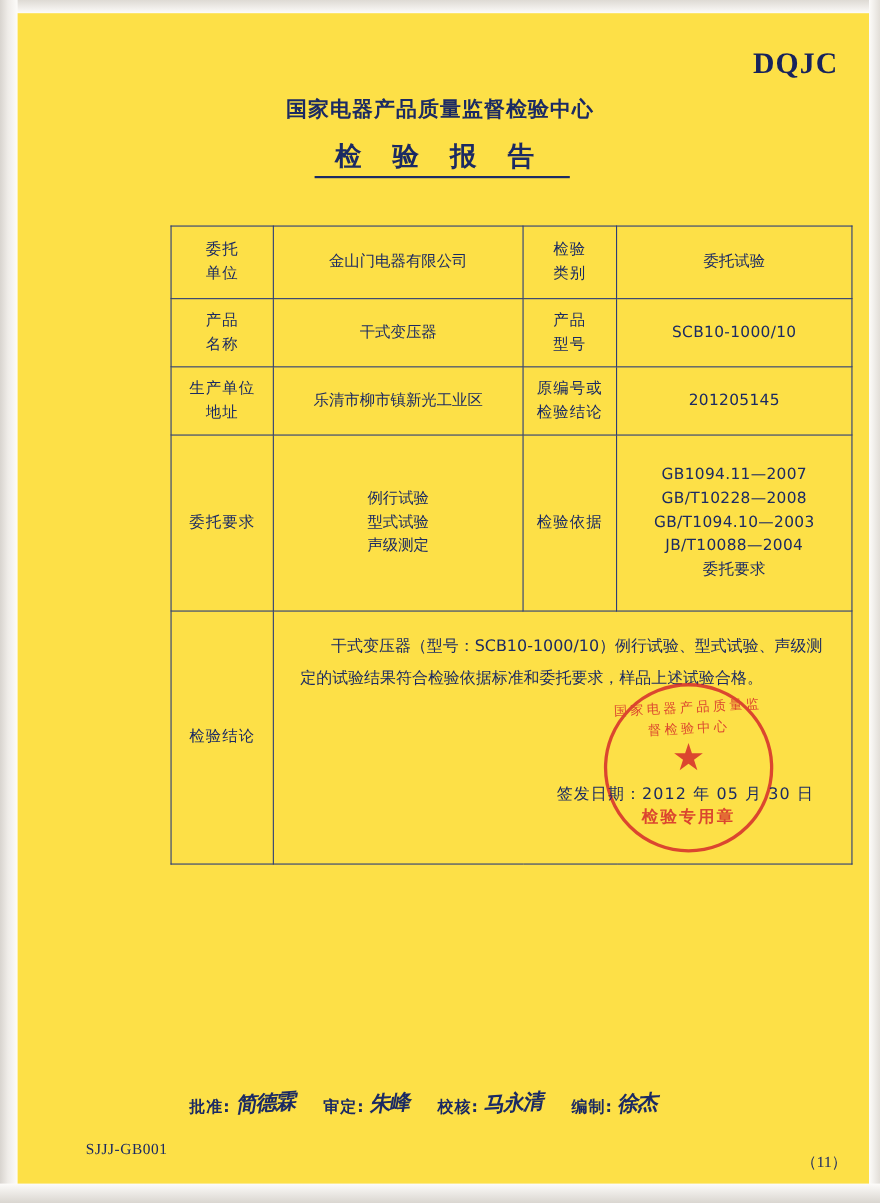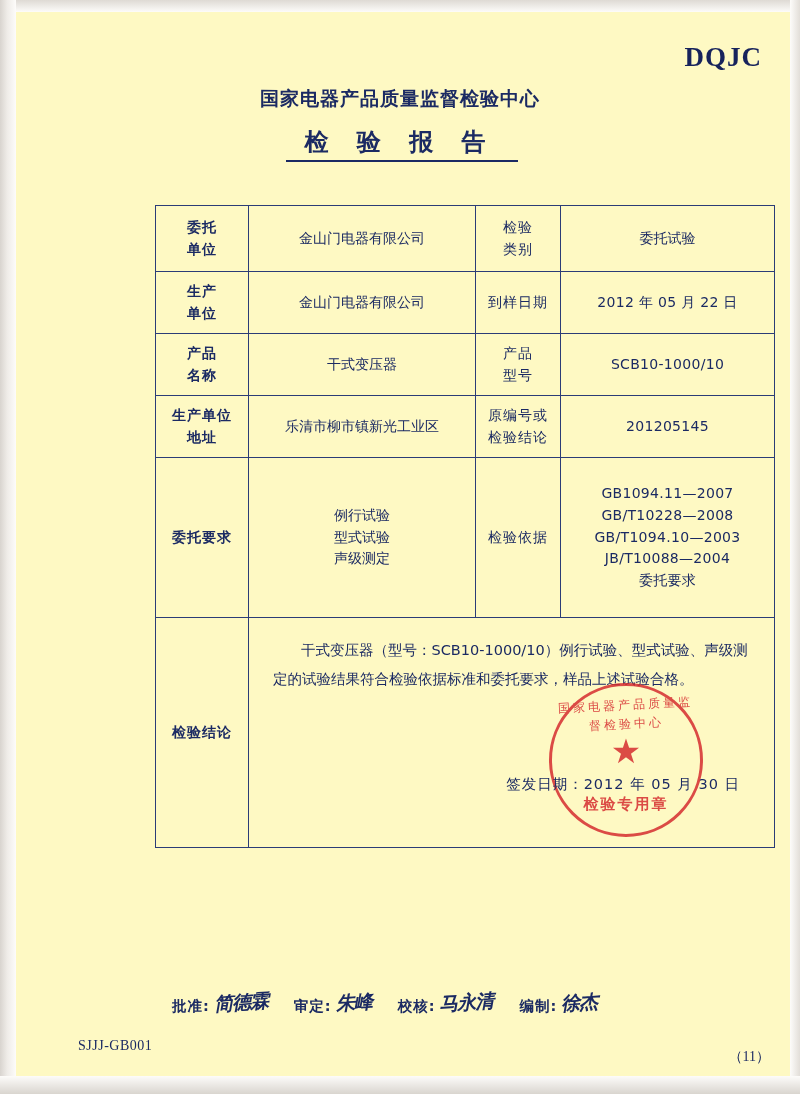--- a/index.html
+++ b/index.html
@@ -11,21 +11,21 @@
     height: 1094px;
     background: #ffffff;
     font-family: "Liberation Serif", serif;
     color: #1b2a63;
     position: relative;
     overflow: hidden;
   }
   .page {
     position: absolute;
     inset: 0;
-    background: #fef9c3;
+    background: #fde047;
   }
   
   .edge-left {
     position: absolute;
     left: 0; top: 0; bottom: 0; width: 16px;
     background: linear-gradient(to right, #d8d4cf 0%, #efece8 45%, #fdfcfa 100%);
     pointer-events: none;
   }
   .edge-top {
     position: absolute;
@@ -127,21 +127,20 @@
     vertical-align: middle;
     font-family: "DejaVu Sans", sans-serif;
     font-size: 14px;
     color: #1b2a63;
     padding: 6px 4px;
     line-height: 1.55;
   }
   td.label {
     width: 84px;
     letter-spacing: 1px;
-    font-weight: bold;
   }
   td.wide {
     width: 218px;
   }
   td.label2 {
     width: 76px;
     letter-spacing: 1px;
   }
   td.val2 {
     width: 205px;
@@ -323,31 +322,20 @@
         <td class="wide">金山门电器有限公司</td>
         <td class="label2">
           <span class="cell-lines">
             <span>检验</span>
             <span>类别</span>
           </span>
         </td>
         <td class="val2">委托试验</td>
       </tr>
 
-      <tr class="row-h2">
-        <td class="label">
-          <span class="cell-lines">
-            <span>生产</span>
-            <span>单位</span>
-          </span>
-        </td>
-        <td class="wide">金山门电器有限公司</td>
-        <td class="label2">到样日期</td>
-        <td class="val2 serif-val">2012 年 05 月 22 日</td>
-      </tr>
 
       <tr class="row-h3">
         <td class="label">
           <span class="cell-lines">
             <span>产品</span>
             <span>名称</span>
           </span>
         </td>
         <td class="wide">干式变压器</td>
         <td class="label2">

